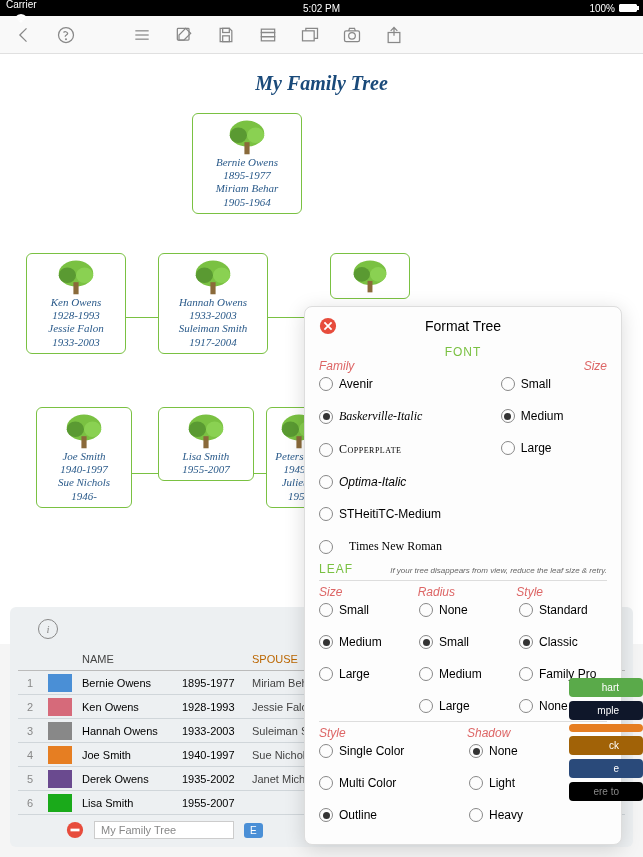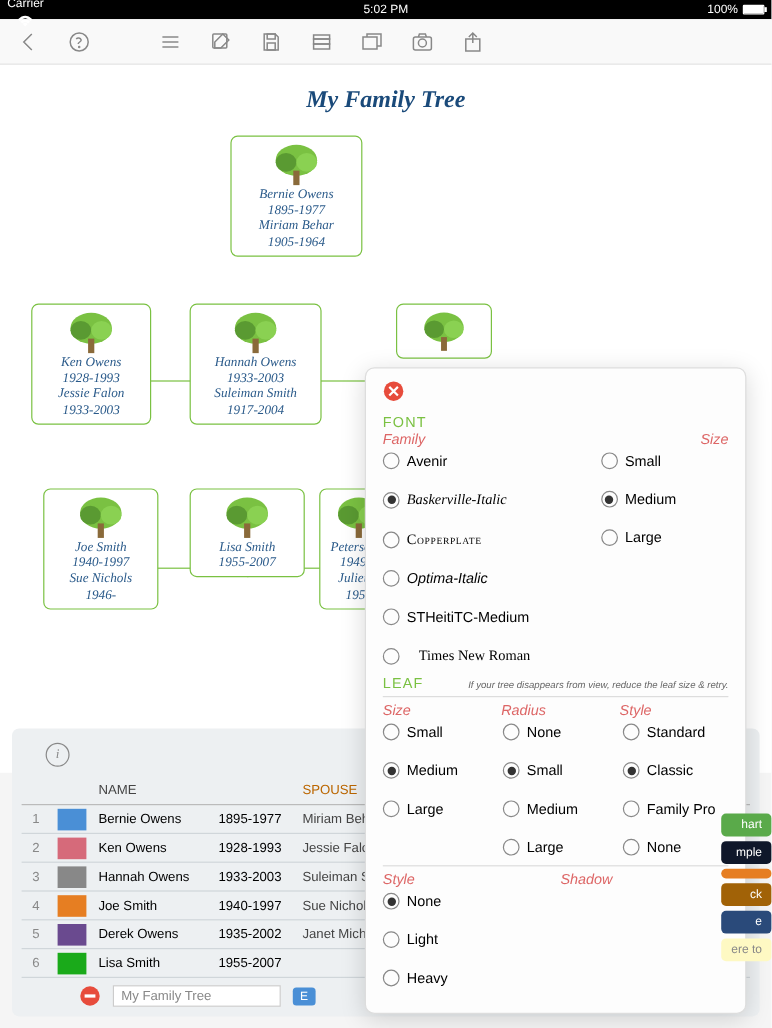--- a/index.html
+++ b/index.html
@@ -45,21 +45,21 @@
 .table-row.header .spouse-cell { color: #bb6600; }
 .table-footer { display: flex; align-items: center; padding: 6px 0 0 48px; gap: 10px; }
 .minus-btn { width: 18px; height: 18px; }
 .footer-input { border: 1px solid #ccc; padding: 2px 6px; font-size: 11px; color: #888; width: 140px; }
 
 
 .popover { position: absolute; top: 306px; left: 304px; width: 318px; background: #fdfdfd; border: 1px solid #ddd; border-radius: 8px; box-shadow: 0 4px 20px rgba(0,0,0,0.15); padding: 10px 14px 14px; font-size: 12px; }
 .popover-header { display: flex; align-items: center; margin-bottom: 10px; }
 .close-btn { width: 18px; height: 18px; cursor: pointer; }
 .popover-title { flex: 1; text-align: center; font-size: 14px; font-weight: 500; margin-right: 18px; }
-.section-head { display: flex; align-items: baseline; gap: 8px; }
+.section-head { display: flex; align-items: baseline; gap: 8px; justify-content: center; }
 .section-label { color: #7ac142; font-size: 12px; letter-spacing: 1px; }
 .section-sub { font-style: italic; color: #d66; font-size: 12px; }
 .section-sub.right { margin-left: auto; }
 .hint { font-size: 8px; color: #666; font-style: italic; margin-left: auto; }
 .radio-cols { display: flex; gap: 12px; margin: 4px 0 8px; }
 .radio-col { display: flex; flex-direction: column; gap: 18px; flex: 1; }
 .radio-item { display: flex; align-items: center; gap: 6px; cursor: pointer; }
 .radio { width: 14px; height: 14px; border: 1.5px solid #888; border-radius: 50%; flex-shrink: 0; display: flex; align-items: center; justify-content: center; }
 .radio.checked::after { content: ''; width: 7px; height: 7px; background: #333; border-radius: 50%; }
 .font-avenir { font-family: 'Avenir', sans-serif; }
@@ -67,21 +67,21 @@
 .font-copperplate { font-family: 'Copperplate', serif; font-variant: small-caps; letter-spacing: 0.5px; }
 .font-markerfelt { font-family: 'Marker Felt', cursive; font-weight: bold; }
 .font-optima { font-family: 'Optima', sans-serif; font-style: italic; }
 .font-stheiti { font-family: sans-serif; }
 .font-times { font-family: 'Times New Roman', serif; margin-left: 10px; }
 .hr-thin { border: none; border-top: 1px solid #ddd; margin: 4px 0; }
 .footer-hint { font-size: 8px; color: #666; font-style: italic; text-align: center; margin-top: 4px; }
 
 
 .side-btns { position: absolute; right: 0; top: 678px; display: flex; flex-direction: column; gap: 4px; z-index: 1; }
-.side-btn { padding: 4px 8px; border-radius: 4px; color: #fff; font-size: 10px; text-align: right; }
+.side-btn { padding: 4px 24px; border-radius: 4px; color: #fff; font-size: 10px; text-align: right; }
 </style>
 </head>
 <body>
 
 <div class="status-bar">
   <div class="status-left">
     <div class="signal-dots">
         <span></span>
         <span></span>
         <span></span>
@@ -244,21 +244,21 @@
       </div>
     </div>
 </div>
 
 <div class="side-btns" id="side-btns">
     <div class="side-btn" style="background: rgb(90, 170, 74);">hart</div>
     <div class="side-btn" style="background: #0f172a;">mple</div>
     <div class="side-btn" style="background: rgb(230, 126, 34);"></div>
     <div class="side-btn" style="background: #a16207;">ck</div>
     <div class="side-btn" style="background: rgb(42, 74, 122);">e</div>
-    <div class="side-btn" style="background: #fef9c3; color: rgb(136, 136, 136);">ere to</div>
+    <div class="side-btn" style="background: #000000; color: rgb(136, 136, 136);">ere to</div>
   </div>
 
 <div class="table-panel">
   <div class="info-icon">i</div>
   <div class="table-row header">
     <div class="row-num"></div>
     <div class="color-cell"></div>
     <div class="name-cell">NAME</div>
     <div class="dates-cell"></div>
     <div class="spouse-cell">SPOUSE</div>
@@ -316,20 +316,21 @@
     <div style="background:#4a8fd6;color:#fff;padding:2px 6px;border-radius:3px;font-size:10px">E</div>
   </div>
 </div>
 
 <div class="popover">
   <div class="popover-header">
     <svg class="close-btn" viewBox="0 0 20 20">
         <circle cx="10" cy="10" r="9" fill="#e74c3c"></circle>
         <path d="M6 6l8 8M14 6l-8 8" stroke="#fff" stroke-width="2"></path>
       </svg>
+    <div class="popover-title">Format Tree</div>
   </div>
 
   <div class="section-head">
     <span class="section-label">FONT</span>
   </div>
   <div class="section-head">
     <span class="section-sub">Family</span>
     <span class="section-sub right">Size</span>
   </div>
   <div class="radio-cols">
@@ -436,20 +437,34 @@
           <span class="">None</span>
         </div>
       </div>
   </div>
   <hr class="hr-thin">
   <div class="section-head">
     <span class="section-sub" style="flex:1">Style</span>
     <span class="section-sub" style="flex:1">Shadow</span>
   </div>
   <div class="radio-cols">
+    <div class="radio-col" id="modes">
+        <div class="radio-item">
+          <span class="radio"></span>
+          <span class="">Single Color</span>
+        </div>
+        <div class="radio-item">
+          <span class="radio"></span>
+          <span class="">Multi Color</span>
+        </div>
+        <div class="radio-item">
+          <span class="radio checked"></span>
+          <span class="">Outline</span>
+        </div>
+      </div>
     <div class="radio-col" id="shadows">
         <div class="radio-item">
           <span class="radio checked"></span>
           <span class="">None</span>
         </div>
         <div class="radio-item">
           <span class="radio"></span>
           <span class="">Light</span>
         </div>
         <div class="radio-item">

